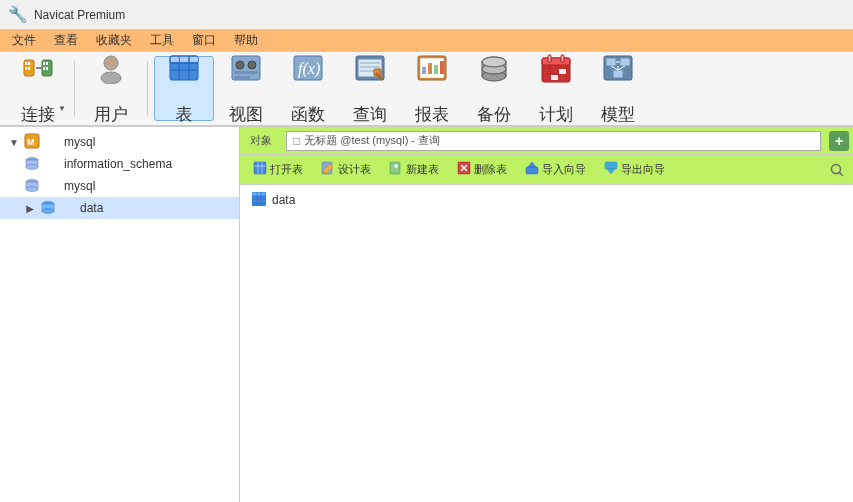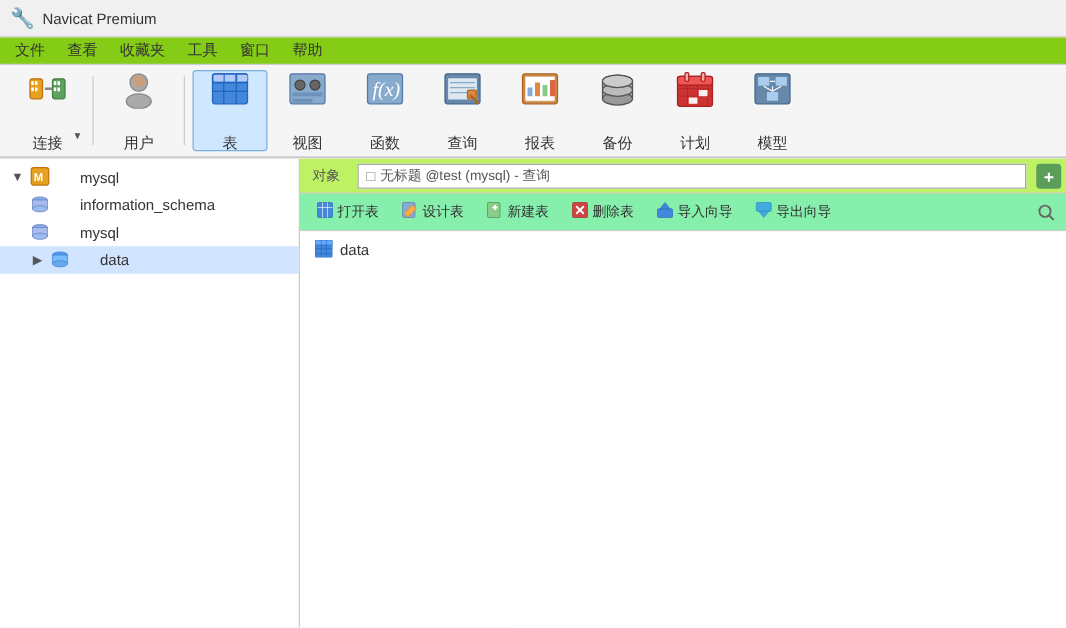--- a/index.html
+++ b/index.html
@@ -12,21 +12,21 @@
       display: flex;
       align-items: center;
       padding: 0 8px;
       gap: 6px;
       border-bottom: 1px solid #ccc;
     }
     #title-bar .title-text { font-size: 12px; color: #333; }
 
     
     #menu-bar {
-      background: #84cc16;
+      background: #fdba74;
       height: 22px;
       display: flex;
       align-items: center;
       padding: 0 4px;
       gap: 2px;
       border-bottom: 1px solid #ccc;
     }
     .menu-item {
       padding: 2px 8px;
       font-size: 12px;
@@ -52,21 +52,21 @@
       width: 60px;
       height: 65px;
       cursor: pointer;
       border: 1px solid transparent;
       border-radius: 3px;
       gap: 14px;
       padding: 4px;
     }
     .toolbar-btn.active { background: #d0e8ff; border-color: #7ab0e0; }
     .toolbar-btn .btn-icon { font-size: 28px; line-height: 1; }
-    .toolbar-btn .btn-label { font-size: 12px; color: #333; text-align: right; }
+    .toolbar-btn .btn-label { font-size: 17px; color: #333; text-align: right; }
     .toolbar-separator { width: 1px; height: 55px; background: #ccc; margin: 0 4px; }
     .toolbar-btn-group { display: flex; align-items: center; position: relative; }
     .toolbar-btn-small-arrow {
       position: absolute;
       right: 2px;
       bottom: 8px;
       font-size: 8px;
       color: #555;
     }
 
@@ -141,21 +141,21 @@
       justify-content: center;
       cursor: pointer;
       margin-left: auto;
     }
     .tab-btn span { color: #fff; font-size: 12px; font-weight: bold; }
 
     
     #object-toolbar {
       display: flex;
       align-items: center;
-      background: #86efac;
+      background: #bef264;
       border-bottom: 1px solid #ccc;
       height: 30px;
       padding: 0 6px;
       gap: 4px;
     }
     .obj-btn {
       display: flex;
       align-items: center;
       gap: 3px;
       padding: 2px 6px;

